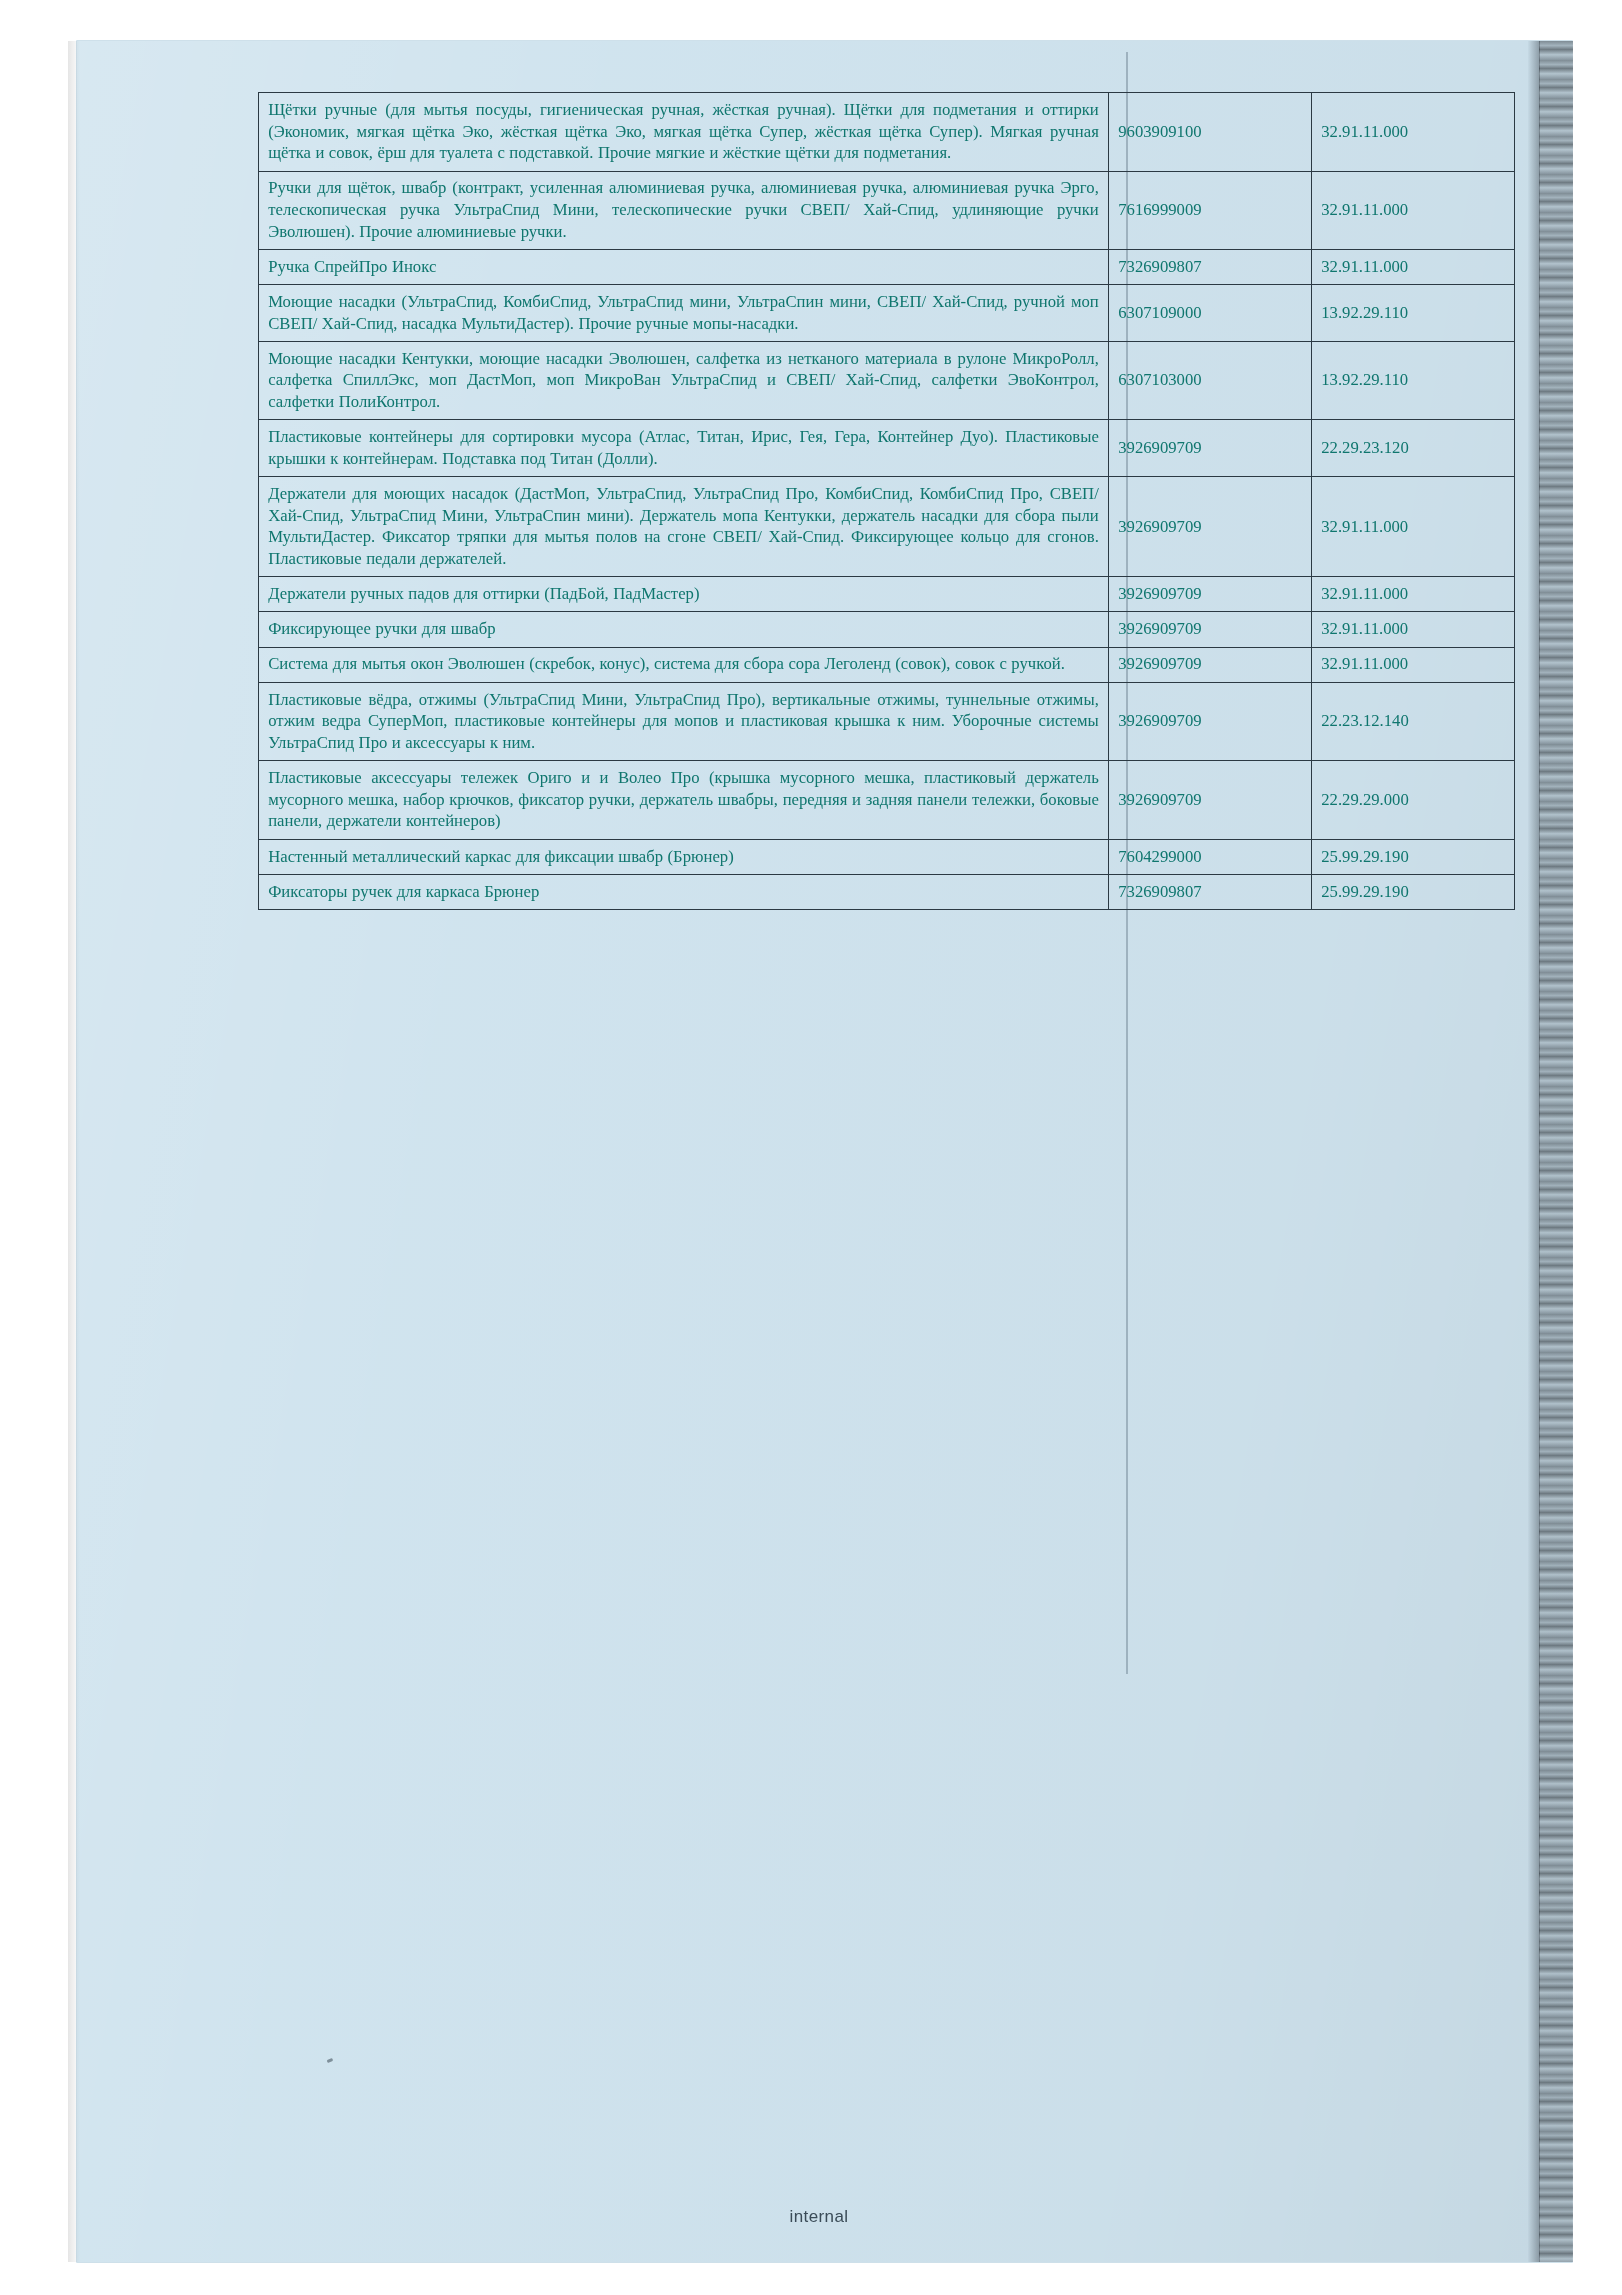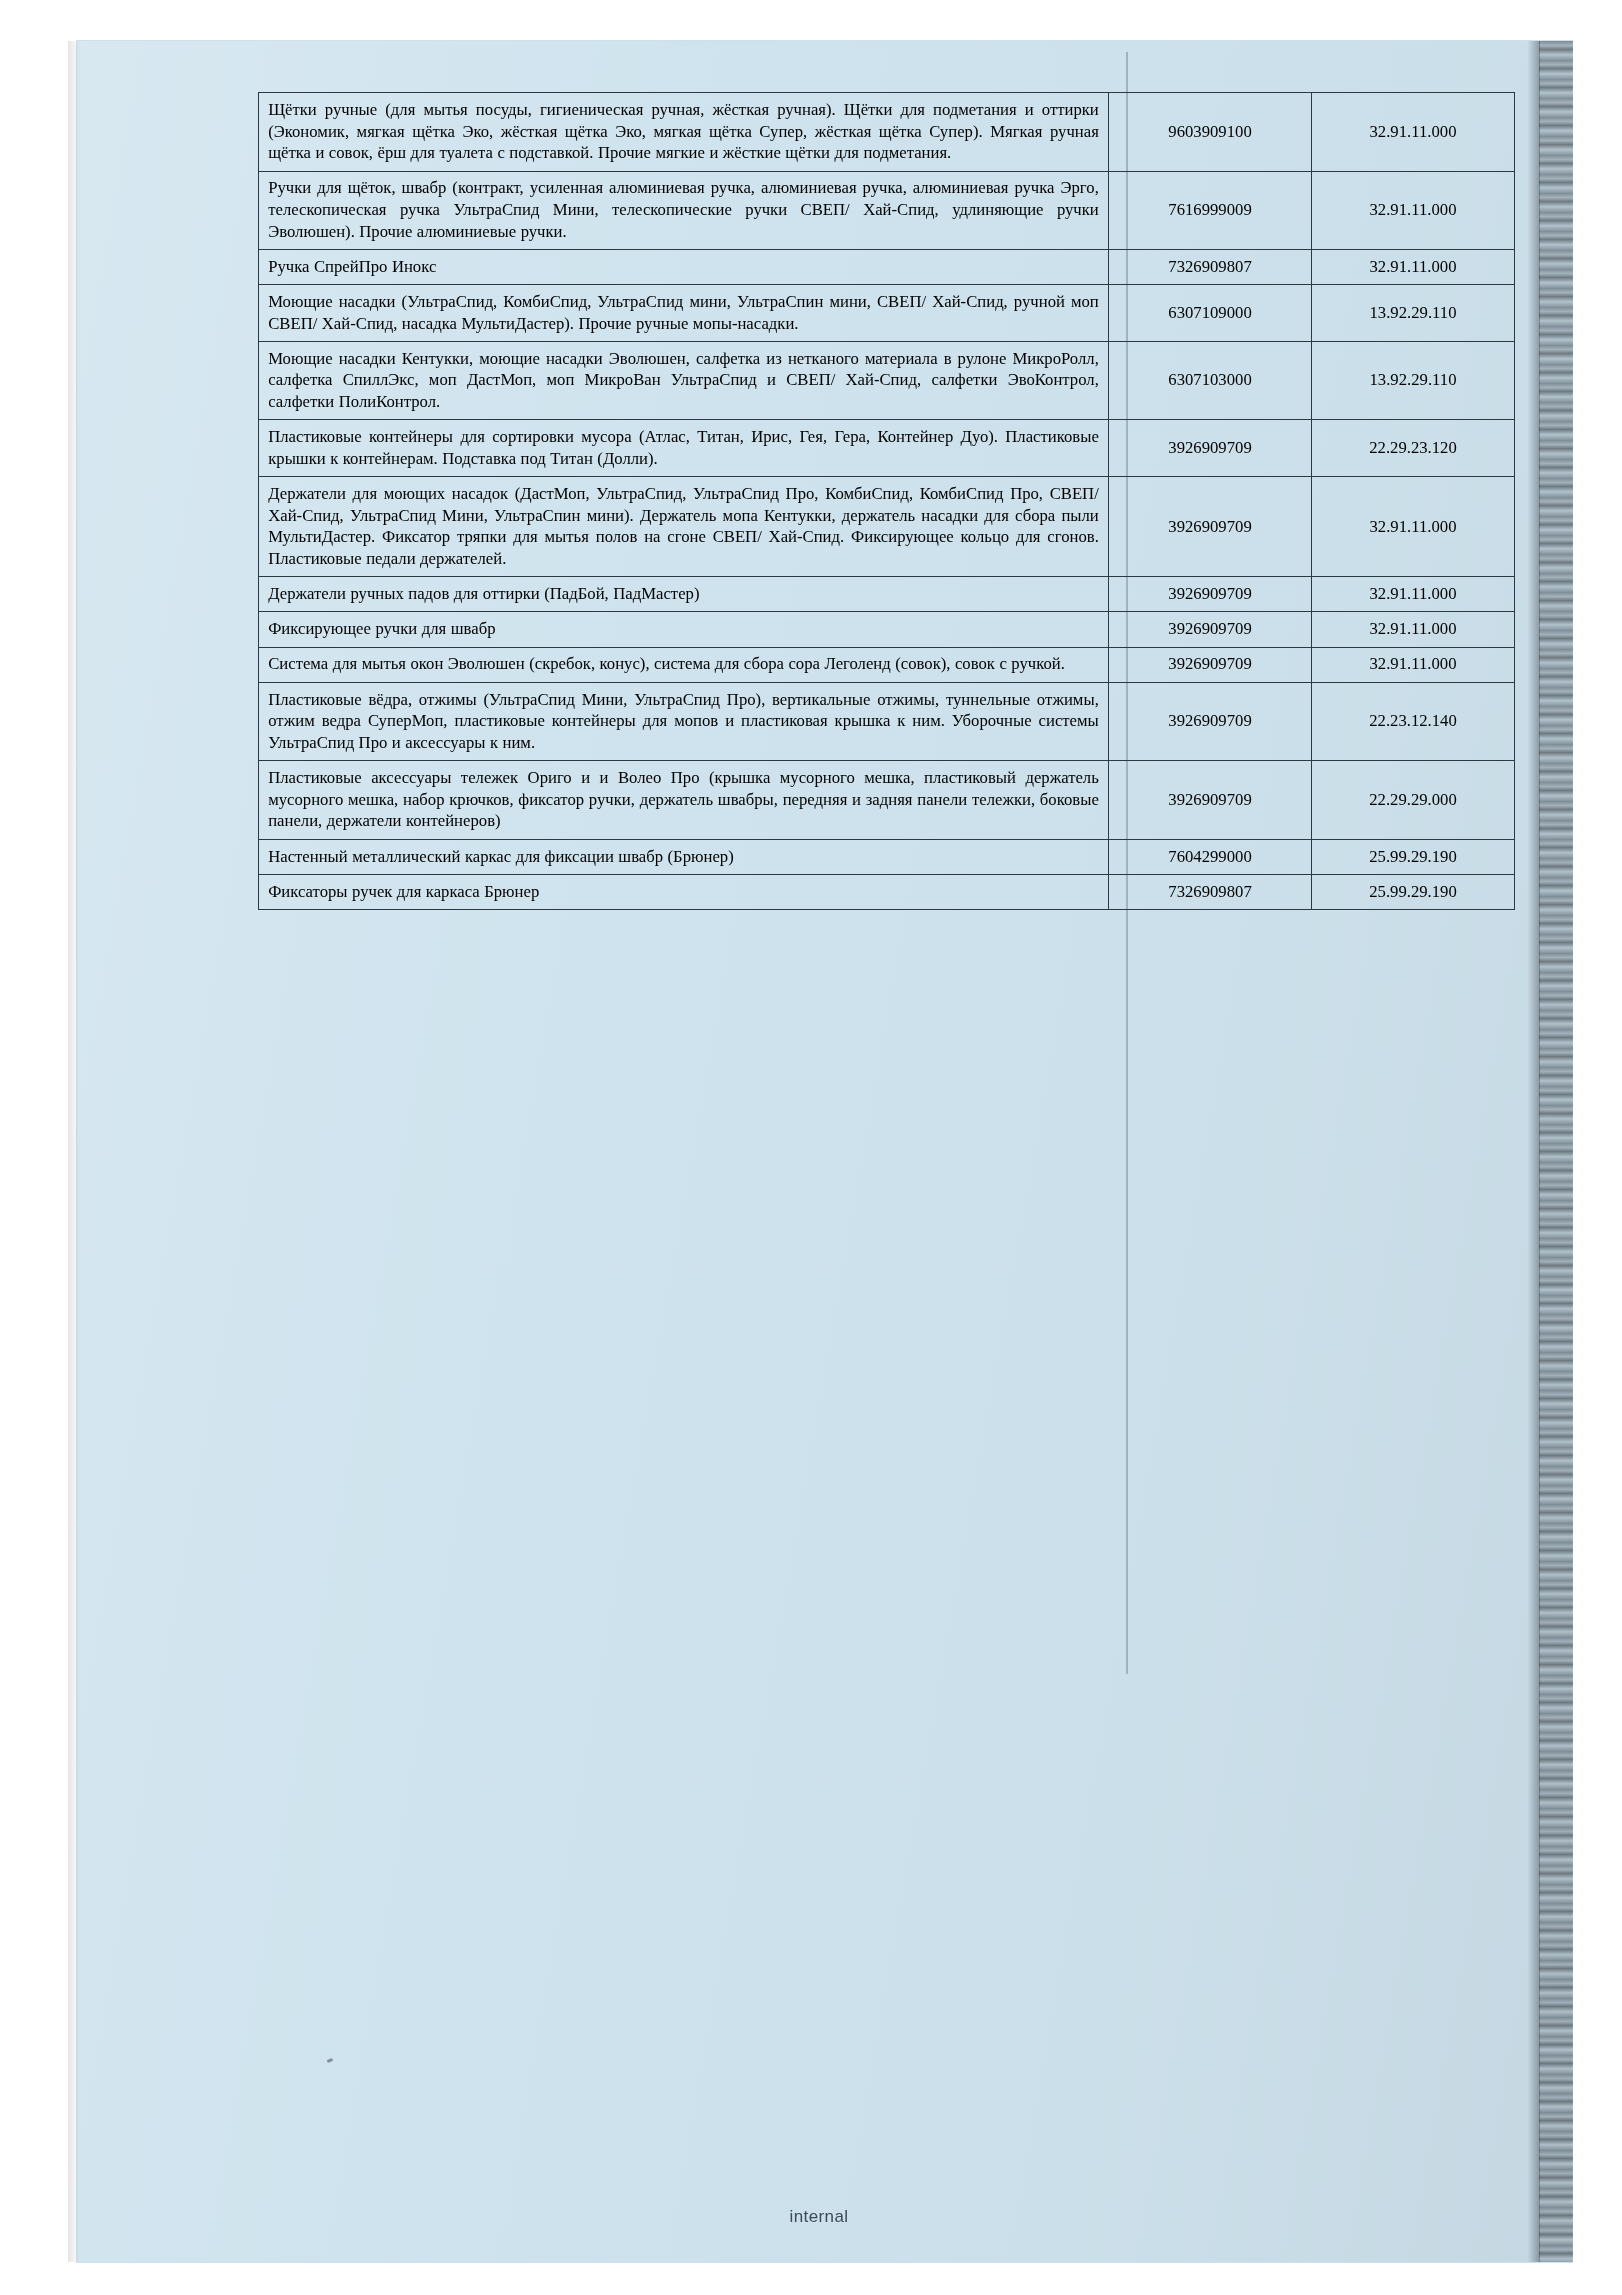--- a/index.html
+++ b/index.html
@@ -84,35 +84,34 @@
     top: 92px;
     width: 1256px;
   }
 
   table.doc {
     border-collapse: collapse;
     width: 1256px;
     table-layout: fixed;
     font-size: 16.7px;
     line-height: 1.30;
-    color: #000000;
+    color: #0f766e;
   }
   table.doc td {
     border: 1px solid #2b3943;
     padding: 5.9px 9.2px 6.5px 9.2px;
     vertical-align: middle;
   }
   td.desc {
     text-align: justify;
     text-align-last: left;
     hyphens: none;
     word-spacing: 0.3px;
   }
   td.code, td.okpd {
-    text-align: center;
     white-space: nowrap;
   }
   col.c-desc { width: 850px; }
   col.c-code { width: 203px; }
   col.c-okpd { width: 203px; }
 
   .footer-note {
     position: absolute;
     left: 8px;
     top: 2207px;

